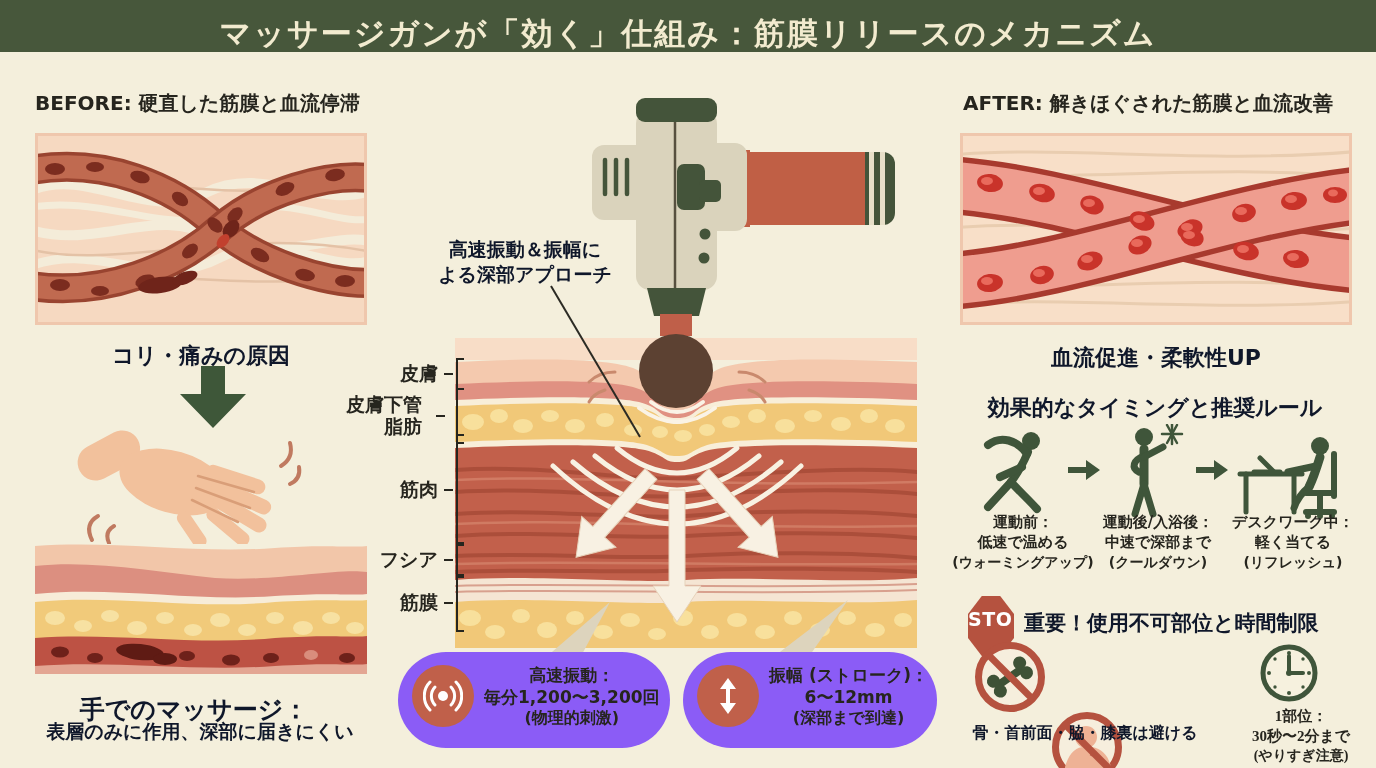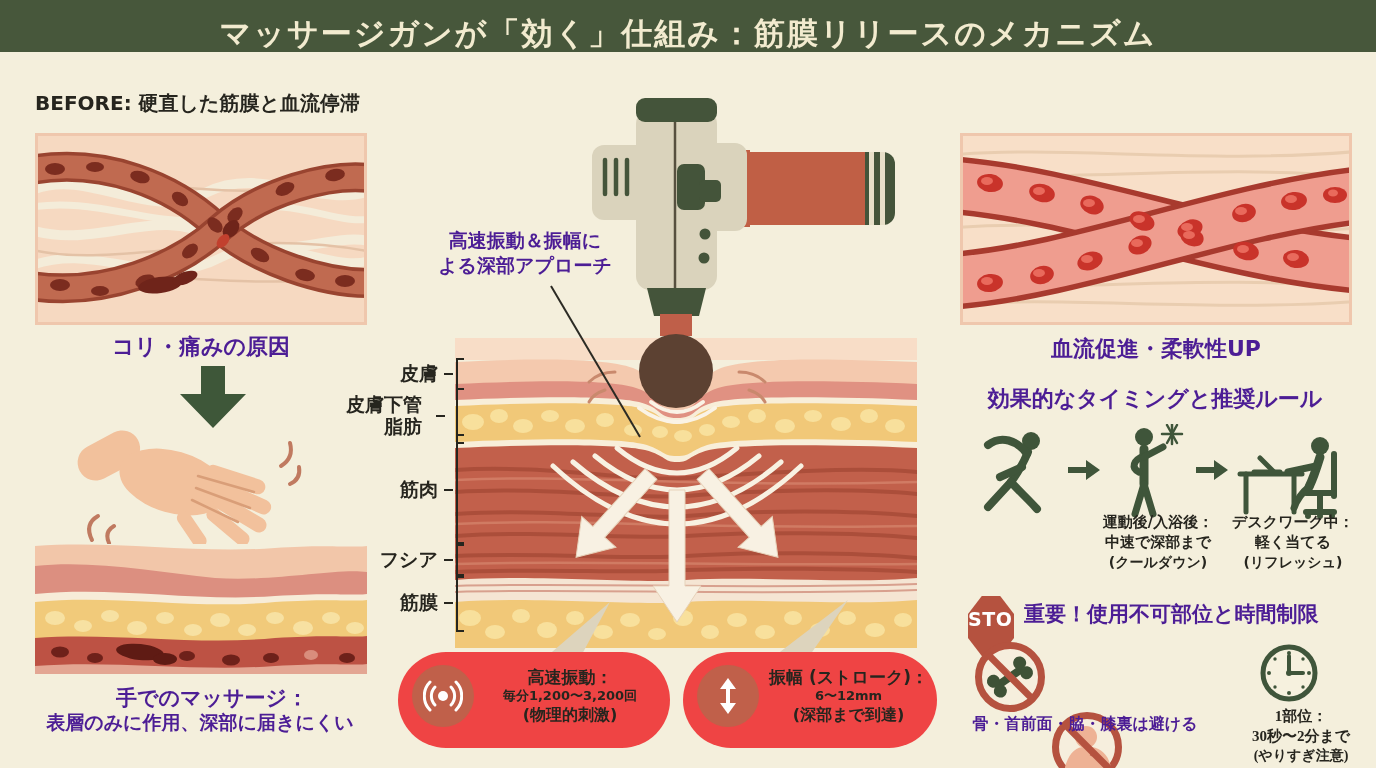--- a/index.html
+++ b/index.html
@@ -1,31 +1,31 @@
 <!DOCTYPE html>
 <html><head>
 <meta charset="utf-8">
 <style>
   html,body{margin:0;padding:0;}
   body{font-family:"DejaVu Sans","Liberation Sans",sans-serif;background:#d8d3c0;}
   #canvas{position:relative;width:1376px;height:768px;background:#f4efdc;overflow:hidden;margin:0 auto;}
   .abs{position:absolute;}
-  .txt{font-weight:bold;color:#4c1d95;text-align:center;white-space:nowrap;}
+  .txt{font-weight:bold;color:#0f172a;text-align:center;white-space:nowrap;margin-top:9px;}
   #titlebar{left:0;top:0;width:1376px;height:52px;background:#47573b;}
   #titlebar .t{width:100%;line-height:67px;font-size:31px;color:#f2ebcf;letter-spacing:2px;text-align:center;font-weight:bold;white-space:nowrap;}
   .sechead{font-size:20px;font-weight:bold;color:#26251e;white-space:nowrap;}
   .layer-row{display:flex;align-items:center;justify-content:flex-end;}
   .layer-row .lbl{font-size:19px;font-weight:bold;color:#26251e;text-align:right;line-height:1.15;white-space:nowrap;}
   .layer-row .dash{width:9px;height:2.5px;background:#26251e;margin:0 3px 0 6px;flex:none;}
   .layer-row .bracket{width:8px;border:2.5px solid #26251e;border-right:none;flex:none;box-sizing:border-box;}
-  .bubble{background:#ef4444;border-radius:50px;display:flex;align-items:center;padding:0 14px 8px 14px;box-sizing:border-box;gap:10px;}
+  .bubble{background:#8b5cf6;border-radius:50px;display:flex;align-items:center;padding:0 14px 8px 14px;box-sizing:border-box;gap:10px;}
   .bubble .disc{width:62px;height:62px;border-radius:50%;background:#c0604a;flex:none;display:flex;align-items:center;justify-content:center;}
   .bubble .bt{flex:1;text-align:center;font-weight:bold;color:#26251e;line-height:1.3;white-space:nowrap;}
   .bubble .bt .s1{font-size:17px;}
-  .bubble .bt .s2{font-size:13px;}
+  .bubble .bt .s2{font-size:17px;}
   .bubble .bt .s3{font-size:16px;}
   .timing-col{font-weight:bold;color:#26251e;text-align:center;line-height:1.35;white-space:nowrap;}
   .timing-col .a{font-size:15px;}
   .timing-col .b{font-size:15px;}
   .timing-col .c{font-size:14px;}
   .no-circle{width:70px;height:70px;border-radius:50%;border:7px solid #b5523f;box-sizing:border-box;position:relative;background:#f6eedd;}
   .no-circle .slash{position:absolute;left:50%;top:-4px;bottom:-4px;width:7px;margin-left:-3.5px;background:#b5523f;transform:rotate(-45deg);}
   .no-circle svg{position:absolute;left:0;top:0;}
   .stop-octagon{width:46px;height:60px;background:#b5523f;clip-path:polygon(30% 0,70% 0,100% 30%,100% 70%,70% 100%,30% 100%,0 70%,0 30%);color:#fff;font-weight:bold;font-size:19px;line-height:46px;letter-spacing:0.5px;}
 </style>
@@ -135,21 +135,21 @@
         <ellipse cx="196" cy="122" rx="9" ry="5.5"></ellipse>
       <ellipse cx="236" cy="120" rx="8" ry="5"></ellipse>
         <ellipse cx="312" cy="120" rx="8" ry="5"></ellipse>
     </g>
     <ellipse cx="105" cy="114" rx="24" ry="8" fill="#5f1b14" transform="rotate(6 105 114)"></ellipse>
     <ellipse cx="130" cy="121" rx="12" ry="6" fill="#5f1b14"></ellipse>
     <ellipse cx="276" cy="117" rx="7" ry="5" fill="#d98d7c"></ellipse>
     <path d="M0,128 C80,122 160,134 240,128 C300,124 320,128 332,126 L332,136 L0,136 Z" fill="#e3a693"></path>
   </svg>
 
-  <div class="abs txt" style="left:32px;top:684px;width:360px;font-size:21px;">手でのマッサージ：</div>
+  <div class="abs txt" style="left:14px;top:684px;width:360px;font-size:25px;">手でのマッサージ：</div>
   <div class="abs txt" style="left:20px;top:710px;width:360px;font-size:19px;">表層のみに作用、深部に届きにくい</div>
 
   <div class="abs txt" style="left:405px;top:228px;width:240px;font-size:19px;line-height:1.3;">
     <div>高速振動＆振幅に</div>
     <div>よる深部アプローチ</div>
   </div>
 
   <svg class="abs" style="left:455px;top:338px;" width="462" height="310" viewBox="0 0 462 310">
     <rect x="0" y="0" width="462" height="22" fill="#f8ddc7"></rect>
     <path d="M0,24 C80,20 150,20 178,30 C203,40 197,58 222,58 C247,58 241,40 266,30 C294,20 364,20 462,24 L462,310 L0,310 Z" fill="#f4c9ae"></path>
@@ -325,20 +325,21 @@
         <polygon points="20,38 12,27 28,27" fill="#ffffff"></polygon>
       </svg>
     </div>
     <div class="bt">
       <div class="s1">振幅 (ストローク)：</div>
       <div class="s2">6〜12mm</div>
       <div class="s3">(深部まで到達)</div>
     </div>
   </div>
 
+  <div class="abs sechead" style="left:963px;top:90px;">AFTER: 解きほぐされた筋膜と血流改善</div>
 
   <svg class="abs" style="left:960px;top:133px;" width="392" height="192" viewBox="0 0 392 192">
     <rect x="0" y="0" width="392" height="192" fill="#f8dfc8"></rect>
     <g stroke="#e9cdb0" stroke-width="3" fill="none">
       <path d="M-10,22 C100,12 250,32 402,18"></path>
       <path d="M-10,40 C100,50 250,30 402,44"></path>
       <path d="M-10,95 C100,85 250,105 402,95"></path>
       <path d="M-10,150 C100,160 250,140 402,155"></path>
       <path d="M-10,172 C100,162 250,180 402,168"></path>
     </g>
@@ -442,20 +443,25 @@
       <line x1="98" y1="22" x2="98" y2="64"></line>
       <line x1="70" y1="61" x2="98" y2="61"></line>
       <line x1="84" y1="64" x2="84" y2="77"></line>
       <line x1="70" y1="80" x2="98" y2="80"></line>
     </g>
     <circle cx="72" cy="84" r="3" fill="#3f553a"></circle>
       <circle cx="84" cy="84" r="3" fill="#3f553a"></circle>
       <circle cx="96" cy="84" r="3" fill="#3f553a"></circle>
   </svg>
 
+  <div class="abs timing-col" style="left:948px;top:512px;width:150px;">
+    <div class="a">運動前：</div>
+    <div class="b">低速で温める</div>
+    <div class="c">(ウォーミングアップ)</div>
+  </div>
   <div class="abs timing-col" style="left:1088px;top:512px;width:140px;">
     <div class="a">運動後/入浴後：</div>
     <div class="b">中速で深部まで</div>
     <div class="c">(クールダウン)</div>
   </div>
   <div class="abs timing-col" style="left:1222px;top:512px;width:142px;">
     <div class="a">デスクワーク中：</div>
     <div class="b">軽く当てる</div>
     <div class="c">(リフレッシュ)</div>
   </div>

